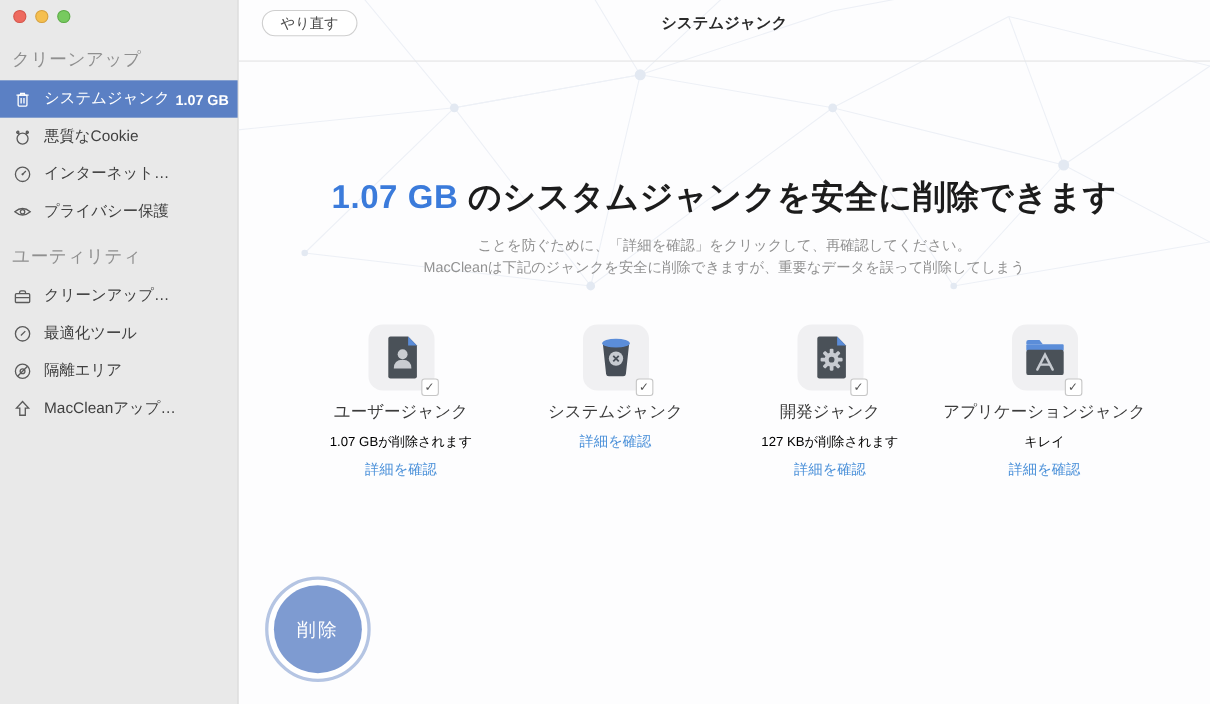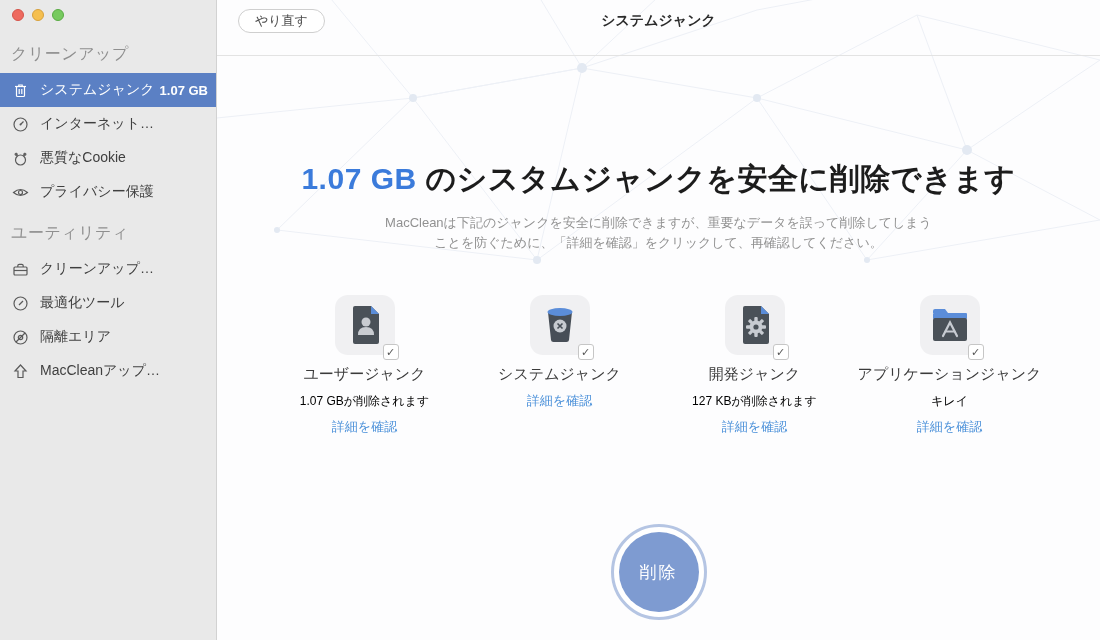--- a/index.html
+++ b/index.html
@@ -75,21 +75,21 @@
   .cat-checkbox {
     position: absolute; right: -4px; bottom: -5px;
     width: 16px; height: 16px; background: #ffffff;
     border: 1px solid #c6c6c6; border-radius: 3px;
     font-size: 11px; line-height: 14px; color: #555; text-align: center; cursor: pointer;
   }
   .cat-name { margin-top: 10px; font-size: 15px; color: #3b3b3b; }
   .cat-status { margin-top: 9px; font-size: 12px; color: #000000; }
   .cat-link { margin-top: 8px; font-size: 13px; color: #4a90d9; cursor: pointer; }
 
-  .delete-wrap { position: relative; z-index: 1; margin-top: 88px; display: flex; justify-content: center; }
+  .delete-wrap { position: relative; z-index: 1; margin-top: 88px; display: flex; justify-content: flex-start; padding-left: 24px; }
   .delete-ring {
     width: 96px; height: 96px; border-radius: 50%; border: 3px solid #b5c5e3;
     display: flex; align-items: center; justify-content: center; background: #ffffff; cursor: pointer;
   }
   .delete-btn {
     width: 80px; height: 80px; border-radius: 50%; background: #7e9bd1; border: none;
     color: #ffffff; font-size: 17px; letter-spacing: 2px; font-family: inherit; cursor: pointer;
   }
 </style>
 </head>
@@ -114,39 +114,39 @@
           <path d="M9.8 7 V12"></path>
       </svg>
     </span>
     <span>システムジャンク</span>
     <span class="badge">1.07 GB</span>
   </div>
 
   <div class="side-item">
     <span class="s-icon">
       <svg width="17" height="17" viewBox="0 0 17 17" fill="none" stroke="#5a5a5a" stroke-width="1.2">
-        <circle cx="8.5" cy="8.5" r="6.5"></circle>
-        <path d="M8.5 8.5 L11.5 5.5"></path>
-          <circle cx="8.5" cy="8.5" r="1" fill="#5a5a5a" stroke="none"></circle>
-      </svg>
-    </span>
-    <span>インターネット…</span>
-  </div>
-
-  <div class="side-item">
-    <span class="s-icon">
-      <svg width="17" height="17" viewBox="0 0 17 17" fill="none" stroke="#5a5a5a" stroke-width="1.2">
         <circle cx="8.5" cy="10" r="5"></circle>
         <path d="M5.5 6 L3.5 3.5"></path>
           <path d="M11.5 6 L13.5 3.5"></path>
         <path d="M3.5 3.5 a1 1 0 1 1 -0.1 0.1"></path>
           <path d="M13.5 3.5 a1 1 0 1 0 0.1 0.1"></path>
       </svg>
     </span>
     <span>悪質なCookie</span>
+  </div>
+
+  <div class="side-item">
+    <span class="s-icon">
+      <svg width="17" height="17" viewBox="0 0 17 17" fill="none" stroke="#5a5a5a" stroke-width="1.2">
+        <circle cx="8.5" cy="8.5" r="6.5"></circle>
+        <path d="M8.5 8.5 L11.5 5.5"></path>
+          <circle cx="8.5" cy="8.5" r="1" fill="#5a5a5a" stroke="none"></circle>
+      </svg>
+    </span>
+    <span>インターネット…</span>
   </div>
 
   <div class="side-item">
     <span class="s-icon">
       <svg width="17" height="17" viewBox="0 0 17 17" fill="none" stroke="#5a5a5a" stroke-width="1.2">
         <path d="M1.5 8.5 Q8.5 2.5 15.5 8.5 Q8.5 14.5 1.5 8.5 Z"></path>
         <circle cx="8.5" cy="8.5" r="2"></circle>
       </svg>
     </span>
     <span>プライバシー保護</span>
@@ -220,22 +220,22 @@
   </svg>
 
   <div class="main-header">
     <button class="redo-btn">やり直す</button>
     <div class="main-title">システムジャンク</div>
   </div>
 
   <div class="hero">
     <h1><span class="size">1.07 GB</span><span> のシスタムジャンクを安全に削除できます</span></h1>
     <div class="subtitle">
+      <div>ことを防ぐために、「詳細を確認」をクリックして、再確認してください。</div>
       <div>MacCleanは下記のジャンクを安全に削除できますが、重要なデータを誤って削除してしまう</div>
-      <div>ことを防ぐために、「詳細を確認」をクリックして、再確認してください。</div>
     </div>
   </div>
 
   <div class="categories">
 
     <div class="category">
       <div class="tile-wrap">
         <div class="tile">
           <svg width="40" height="44" viewBox="0 0 40 44">
             <path d="M8 5 Q8 3 10 3 H26 L34 11 V39 Q34 41 32 41 H10 Q8 41 8 39 Z" fill="#4a5158"></path>

